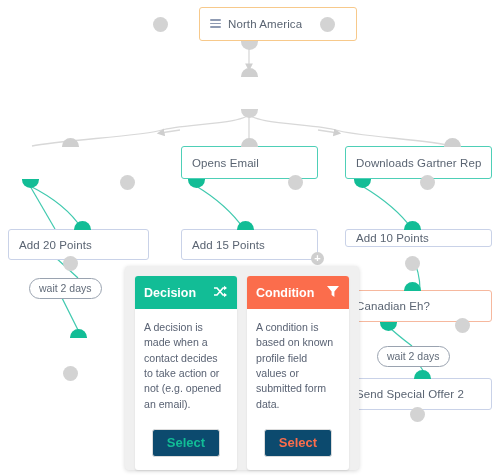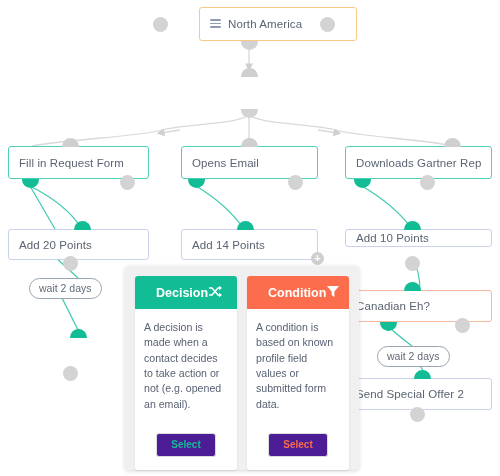--- a/index.html
+++ b/index.html
@@ -118,21 +118,21 @@
     display: flex;
     flex-direction: column;
     box-shadow: 0 1px 2px rgba(0,0,0,0.10);
     overflow: hidden;
   }
   .card-head {
     height: 33px;
     display: flex;
     align-items: center;
     justify-content: space-between;
-    padding: 0 21px;
+    padding: 0 9px;
     color: #ffffff;
     font-size: 12.5px;
     font-weight: bold;
   }
   .card-head.teal   { background: #12bd96; }
   .card-head.orange { background: #fb6d4c; }
   .card-body {
     flex: 1 1 auto;
     padding: 11px 9px 4px 9px;
     font-size: 10.6px;
@@ -141,22 +141,22 @@
   }
   .card-foot {
     padding: 6px 0 13px 0;
     display: flex;
     justify-content: center;
   }
   .btn-select {
     box-sizing: border-box;
     border: 1px solid #dcdcdc;
     border-radius: 3px;
-    background: #4c1d95;
-    font-size: 10px;
+    background: #0c4a6e;
+    font-size: 13px;
     font-weight: bold;
     padding: 5px 14px 6px 14px;
     cursor: pointer;
     font-family: "Liberation Sans", sans-serif;
   }
   .btn-select.teal   { color: #12bd96; }
   .btn-select.orange { color: #fb6d4c; }
 
   .hd-icon { flex: 0 0 auto; }
 </style>
@@ -207,23 +207,20 @@
       </span>
     <span class="lbl">North America</span>
   </div>
   <div class="nub round" style="left:153px; top:17px;"></div>
   <div class="nub round" style="left:320px; top:17px;"></div>
   <div class="nub bottom" style="left:241px; top:41px;"></div>
 
   <div class="nub" style="left:241px; top:68px;"></div>
   <div class="nub bottom" style="left:241px; top:109px;"></div>
 
-  <div class="node teal" style="left:8px; top:146px; width:141px; height:33px;">
-    <span class="lbl">Fill in Request Form</span>
-  </div>
   <div class="nub" style="left:62px; top:138px;"></div>
   <div class="nub bottom teal" style="left:22px; top:179px;"></div>
   <div class="nub round" style="left:120px; top:175px;"></div>
 
   <div class="node teal" style="left:181px; top:146px; width:137px; height:33px;">
     <span class="lbl">Opens Email</span>
   </div>
   <div class="nub" style="left:241px; top:138px;"></div>
   <div class="nub bottom teal" style="left:188px; top:179px;"></div>
   <div class="nub round" style="left:288px; top:175px;"></div>
@@ -235,21 +232,21 @@
   <div class="nub bottom teal" style="left:354px; top:179px;"></div>
   <div class="nub round" style="left:420px; top:175px;"></div>
 
   <div class="node" style="left:8px; top:229px; width:141px; height:31px;">
     <span class="lbl">Add 20 Points</span>
   </div>
   <div class="nub teal" style="left:74px; top:221px;"></div>
   <div class="nub round" style="left:63px; top:256px;"></div>
 
   <div class="node" style="left:181px; top:229px; width:137px; height:31px;">
-    <span class="lbl">Add 14 Points</span>
+    <span class="lbl">Add 15 Points</span>
   </div>
   <div class="nub teal" style="left:237px; top:221px;"></div>
   <div class="plus-badge" style="left:311px; top:252px;">+</div>
 
   <div class="node" style="left:345px; top:229px; width:147px; height:18px;">
     <span class="lbl">Add 10 Points</span>
   </div>
   <div class="nub teal" style="left:404px; top:221px;"></div>
   <div class="nub round" style="left:405px; top:256px;"></div>
 

